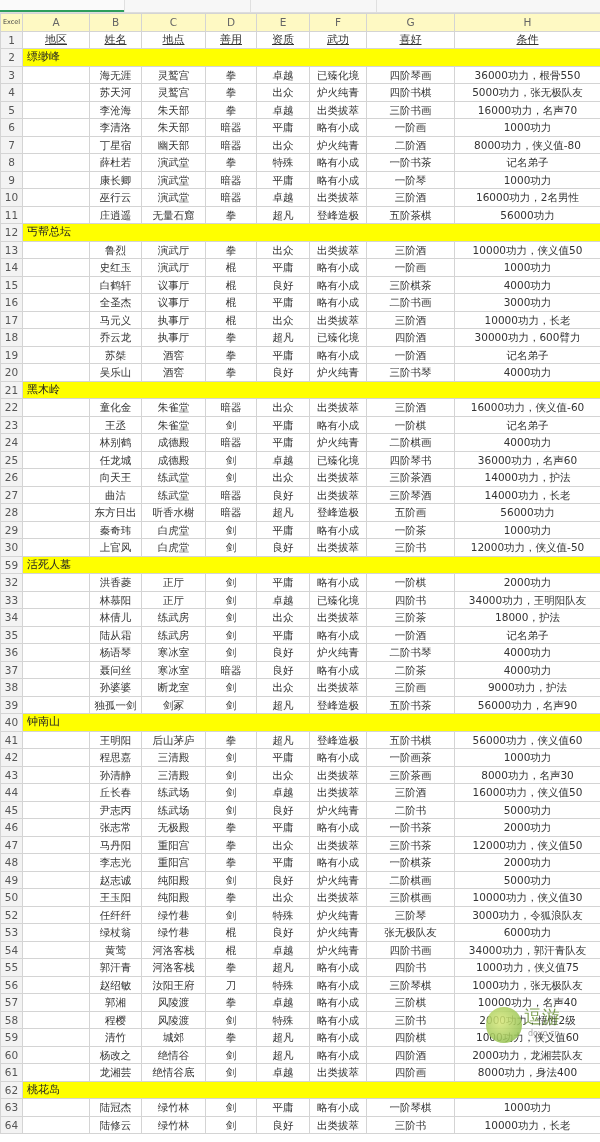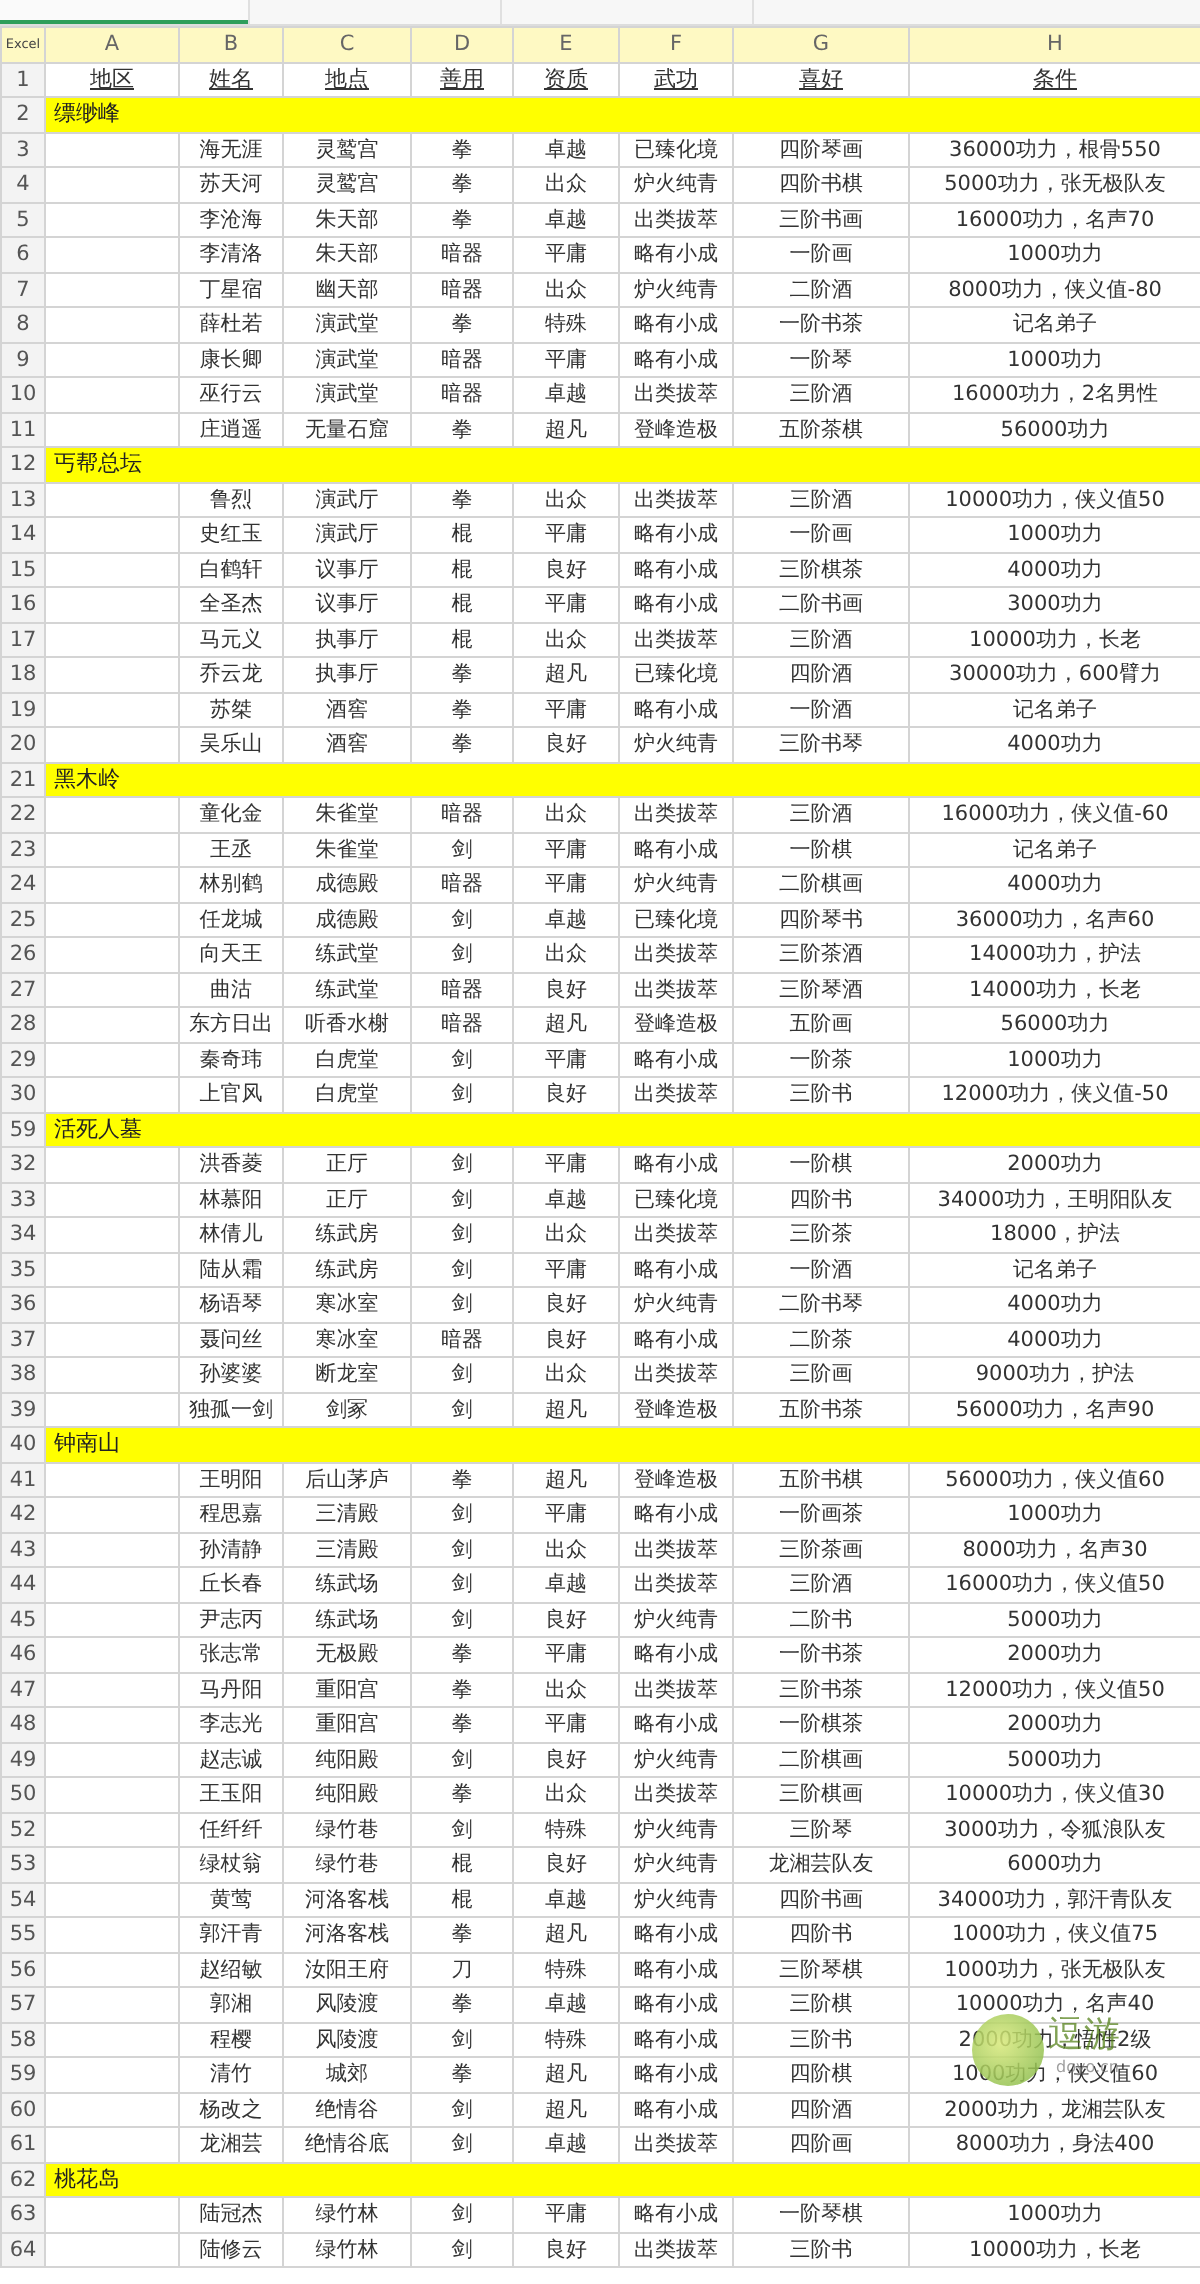--- a/index.html
+++ b/index.html
@@ -618,21 +618,21 @@
         <td class="h">3000功力，令狐浪队友</td>
       </tr>
       <tr>
         <td class="rownum">53</td>
         <td class="blankA"></td>
         <td>绿杖翁</td>
         <td>绿竹巷</td>
         <td>棍</td>
         <td>良好</td>
         <td>炉火纯青</td>
-        <td>龙湘芸队友</td>
+        <td>张无极队友</td>
         <td class="h">6000功力</td>
       </tr>
       <tr>
         <td class="rownum">54</td>
         <td class="blankA"></td>
         <td>黄莺</td>
         <td>河洛客栈</td>
         <td>棍</td>
         <td>卓越</td>
         <td>炉火纯青</td>

